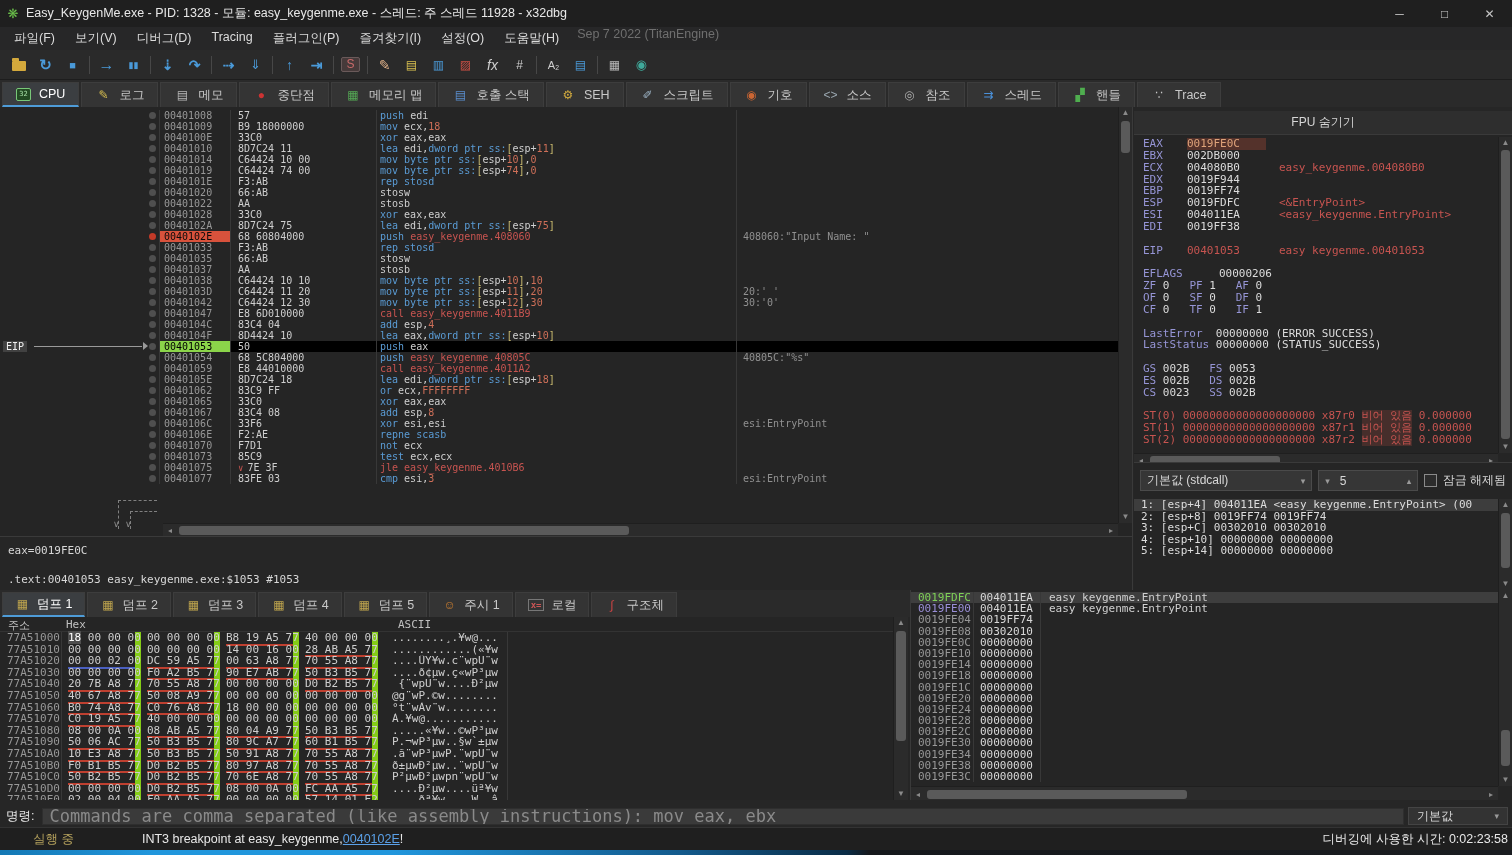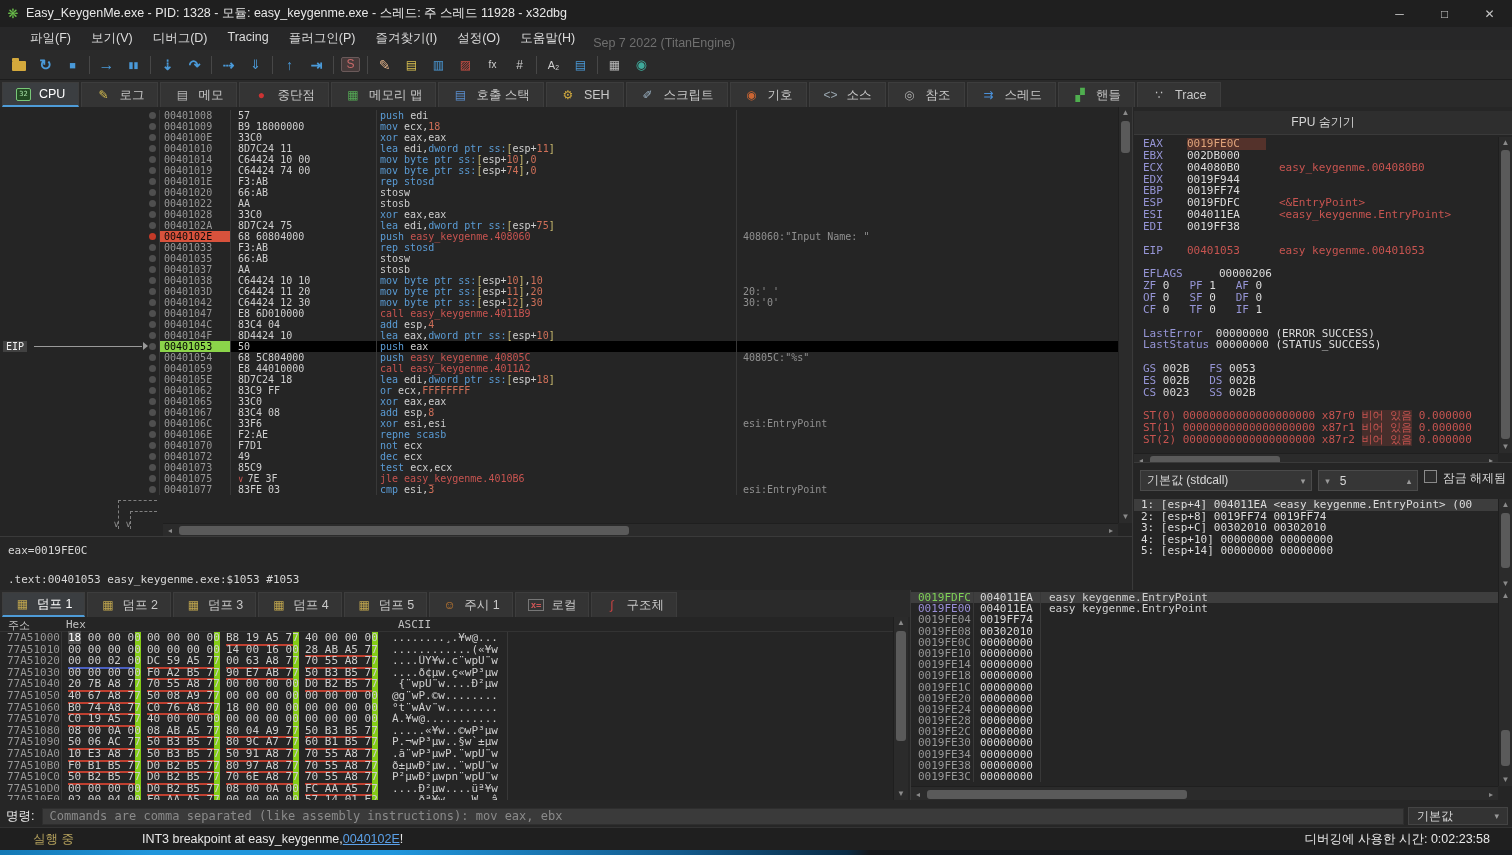--- a/index.html
+++ b/index.html
@@ -5,21 +5,21 @@
 *{box-sizing:border-box;margin:0;padding:0}
 html,body{width:1512px;height:855px;overflow:hidden}
 body{background:#262626;font-family:"Liberation Sans",sans-serif;color:#d8d8d8;position:relative;font-size:12px}
 
 .titlebar{height:27px;background:#1f1f1f;display:flex;align-items:center}
 .appico{width:26px;text-align:center;color:#6abf4a;font-size:13px}
 .title{color:#e8e8e8;font-size:12.5px;white-space:nowrap}
 .winbtns{margin-left:auto;display:flex;height:27px}
 .wb{width:45px;display:flex;align-items:center;justify-content:center;color:#c8c8c8;font-size:12px}
 
-.menubar{height:23px;background:#272728;display:flex;align-items:flex-end;padding-left:20px}
+.menubar{height:23px;background:#272728;display:flex;align-items:flex-start;padding-left:4px}
 .menu-item{padding:3px 10px;color:#dcdcdc;font-size:12.5px;white-space:nowrap}
 .menu-note{color:#6f6f6f;margin-left:8px;font-size:12.5px;white-space:nowrap}
 
 .toolbar{height:30px;background:#2a2a2a;display:flex;align-items:center;padding-left:5px;border-bottom:1px solid #1d1d1d}
 .tb{width:27px;height:24px;display:flex;align-items:center;justify-content:center}
 .tb-sep{width:1px;height:18px;background:#474747;margin:0 3px}
 .tb-box{background:#463a3a;border:1px solid #6a5a5a;padding:0 4px;line-height:13px;border-radius:2px}
 .i-folder{width:14px;height:10px;background:#d4a93c;border-radius:1px;position:relative;margin-top:3px;display:inline-block}
 .i-folder:before{content:"";position:absolute;top:-3px;left:0;width:7px;height:3px;background:#d4a93c;border-radius:1px 1px 0 0}
 
@@ -69,21 +69,21 @@
 .rc{color:#c75450}
 .pp{color:#9695d6}
 .u-green{border-bottom:2px solid #62b83e}
 .u-orange{border-bottom:2px solid #c75b3f}
 .str{color:#c75450}
 .stb{background:rgba(190,80,70,.22)}
 .rvs{right:0;top:26px;width:14px;bottom:13px;border-left:1px solid #1f1f1f}
 .rhs{left:0;bottom:0;height:13px;right:14px;border-top:1px solid #1f1f1f}
 
 .args{position:absolute;left:1134px;top:355px;width:378px;height:128px;background:#252525;border-top:1px solid #3a3a3a;overflow:hidden}
-.args-ctl{display:flex;margin:7px 6px 4px 6px;gap:6px}
+.args-ctl{display:flex;align-items:center;margin:7px 6px 4px 6px;gap:6px}
 .combo{width:180px;height:21px;background:#363636;border:1px solid #4a4a4a;display:flex;align-items:center;padding:0 6px;font-size:12px;color:#d8d8d8}
 .combo .cev{margin-left:auto}
 .cev{color:#9a9a9a;font-size:9px}
 .spin{width:104px;height:21px;background:#363636;border:1px solid #4a4a4a;display:flex;align-items:center;padding:0 6px;font-size:12px;color:#d8d8d8}
 .spv{margin-left:10px}
 .spin .up{margin-left:auto}
 .cb{width:13px;height:13px;border:1px solid #8a8a8a;background:#2c2c2c}
 .cbl{font-size:12px;color:#d8d8d8;white-space:nowrap}
 #args-rows{position:absolute;left:0;top:36px;right:14px;bottom:0}
 .argrow{height:11.5px;line-height:11.5px;font-family:"DejaVu Sans Mono",monospace;font-size:11px;white-space:pre;padding-left:7px;color:#dcdcdc;overflow:hidden}
@@ -121,30 +121,30 @@
 .sa{width:63px;flex:none;color:#989898;padding-left:7px;border-right:1px solid #383838}
 .sa.green{color:#7fd157}
 .sa.purple{color:#9a8fd8}
 .sv{width:67px;flex:none;color:#d8d8d8;padding-left:6px;border-right:1px solid #383838}
 .sc{flex:1;color:#d0d0d0;padding-left:8px;overflow:hidden}
 .svs{right:0;top:0;width:14px;bottom:14px;border-left:1px solid #1f1f1f}
 .shs{left:0;bottom:0;height:14px;right:14px;border-top:1px solid #1f1f1f}
 
 .cmdbar{position:absolute;top:805px;left:0;width:1512px;height:22px;background:#262626;display:flex;align-items:center}
 .cmdlbl{padding:0 8px 0 6px;color:#e8e8e8;font-size:12.5px;white-space:nowrap}
-.cmd-input{flex:1;height:17px;background:#3a3a3a;border:1px solid #2e2e2e;color:#d0d0d0;font-family:"DejaVu Sans Mono",monospace;font-size:12px;padding:0 6px;outline:none}
+.cmd-input{flex:1;height:17px;background:#3a3a3a;border:1px solid #2e2e2e;color:#d0d0d0;font-family:"DejaVu Sans Mono",monospace;font-size:17px;padding:0 6px;outline:none}
 .cmd-input::placeholder{color:#8a8a8a}
 .profile{width:100px;height:18px;margin:0 4px;background:#333;border:1px solid #444;display:flex;align-items:center;padding:0 8px;font-size:12px;color:#d8d8d8}
 .profile .cev{margin-left:auto}
 
 .statusbar{position:absolute;top:827px;left:0;width:1512px;height:23px;background:#1f1f1f;border-top:1px solid #333;display:flex;align-items:center;font-size:12.5px}
 .st-state{margin-left:33px;color:#b3a05c;white-space:nowrap}
 .st-msg{margin-left:68px;color:#e8e8e8;white-space:nowrap}
 .st-link{color:#5aa0e8;text-decoration:underline}
-.st-time{margin-left:auto;padding-right:22px;color:#e8e8e8;white-space:nowrap}
+.st-time{margin-left:auto;padding-right:4px;color:#e8e8e8;white-space:nowrap}
 .taskstrip{position:absolute;bottom:0;left:0;width:1512px;height:5px;background:linear-gradient(90deg,#1478b4 0%,#2196dc 10%,#2196dc 26%,#135a8c 45%,#0a2c46 56%,#15181c 57.5%,#191c20 100%)}
 </style>
 </head>
 <body>
 
 <div class="titlebar">
   <span class="appico">❋</span>
   <span class="title">Easy_KeygenMe.exe - PID: 1328 - 모듈: easy_keygenme.exe - 스레드: 주 스레드 11928 - x32dbg</span>
   <div class="winbtns">
     <span class="wb">─</span>
@@ -216,21 +216,21 @@
     <div class="tb">
       <span style="color: rgb(217, 192, 80); font-size: 12px;">▤</span>
     </div>
     <div class="tb">
       <span style="color: rgb(74, 154, 217); font-size: 12px;">▥</span>
     </div>
     <div class="tb">
       <span style="color: rgb(204, 79, 68); font-size: 12px;">▨</span>
     </div>
     <div class="tb">
-      <span style="color: rgb(207, 207, 207); font-size: 10px; ">fx</span>
+      <span style="color: rgb(207, 207, 207); font-size: 14px; font-style: italic;">fx</span>
     </div>
     <div class="tb">
       <span style="color: rgb(207, 207, 207); font-size: 12px;">#</span>
     </div>
     <div class="tb-sep"></div>
     <div class="tb">
       <span style="color: rgb(207, 207, 207); font-size: 11px;">A₂</span>
     </div>
     <div class="tb">
       <span style="color: rgb(74, 154, 217); font-size: 12px;">▤</span>
@@ -331,21 +331,20 @@
         <div class="dr sel"><div class="g"><span class="eiplbl">EIP</span><span class="eipline"></span><span class="eiparr"></span><div class="dot"></div></div><div class="a aeip">00401053</div><div class="by">50</div><div class="i"><span class="t-b">push</span> <span class="t-w">eax</span></div><div class="c"></div></div>
         <div class="dr"><div class="g"><div class="dot"></div></div><div class="a">00401054</div><div class="by">68 5C804000</div><div class="i"><span class="t-b">push</span> <span class="t-r">easy_keygenme.40805C</span></div><div class="c">40805C:"%s"</div></div>
         <div class="dr"><div class="g"><div class="dot"></div></div><div class="a">00401059</div><div class="by">E8 44010000</div><div class="i"><span class="t-r">call</span> <span class="t-r">easy_keygenme.4011A2</span></div><div class="c"></div></div>
         <div class="dr"><div class="g"><div class="dot"></div></div><div class="a">0040105E</div><div class="by">8D7C24 18</div><div class="i"><span class="t-b">lea</span> <span class="t-w">edi</span>,<span class="t-b">dword</span> <span class="t-b">ptr</span> <span class="t-b">ss:</span><span class="t-y">[</span><span class="t-w">esp</span>+<span class="t-n">18</span><span class="t-y">]</span></div><div class="c"></div></div>
         <div class="dr"><div class="g"><div class="dot"></div></div><div class="a">00401062</div><div class="by">83C9 FF</div><div class="i"><span class="t-b">or</span> <span class="t-w">ecx</span>,<span class="t-n">FFFFFFFF</span></div><div class="c"></div></div>
         <div class="dr"><div class="g"><div class="dot"></div></div><div class="a">00401065</div><div class="by">33C0</div><div class="i"><span class="t-b">xor</span> <span class="t-w">eax</span>,<span class="t-w">eax</span></div><div class="c"></div></div>
         <div class="dr"><div class="g"><div class="dot"></div></div><div class="a">00401067</div><div class="by">83C4 08</div><div class="i"><span class="t-b">add</span> <span class="t-w">esp</span>,<span class="t-n">8</span></div><div class="c"></div></div>
         <div class="dr"><div class="g"><div class="dot"></div></div><div class="a">0040106C</div><div class="by">33F6</div><div class="i"><span class="t-b">xor</span> <span class="t-w">esi</span>,<span class="t-w">esi</span></div><div class="c">esi:EntryPoint</div></div>
         <div class="dr"><div class="g"><div class="dot"></div></div><div class="a">0040106E</div><div class="by">F2:AE</div><div class="i"><span class="t-b">repne</span> <span class="t-b">scasb</span></div><div class="c"></div></div>
         <div class="dr"><div class="g"><div class="dot"></div></div><div class="a">00401070</div><div class="by">F7D1</div><div class="i"><span class="t-b">not</span> <span class="t-w">ecx</span></div><div class="c"></div></div>
-        <div class="dr"><div class="g"><div class="dot"></div></div><div class="a">00401072</div><div class="by">49</div><div class="i"><span class="t-b">dec</span> <span class="t-w">ecx</span></div><div class="c"></div></div>
         <div class="dr"><div class="g"><div class="dot"></div></div><div class="a">00401073</div><div class="by">85C9</div><div class="i"><span class="t-b">test</span> <span class="t-w">ecx</span>,<span class="t-w">ecx</span></div><div class="c"></div></div>
         <div class="dr"><div class="g"><div class="dot"></div></div><div class="a">00401075</div><div class="by"><span class="ji">∨</span>7E 3F</div><div class="i"><span class="t-r">jle</span> <span class="t-r">easy_keygenme.4010B6</span></div><div class="c"></div></div>
         <div class="dr"><div class="g"><div class="dot"></div></div><div class="a">00401077</div><div class="by">83FE 03</div><div class="i"><span class="t-b">cmp</span> <span class="t-w">esi</span>,<span class="t-n">3</span></div><div class="c">esi:EntryPoint</div></div>
       </div>
 
     <div class="jmpline" style="left:118px;top:393px;width:39px;border-top:1px dashed #808080"></div>
     <div class="jmpline" style="left:118px;top:393px;height:29px;border-left:1px dashed #808080"></div>
     <div class="jmparrow" style="left:113px;top:412px">∨</div>
     <div class="jmpline" style="left:130px;top:404px;width:27px;border-top:1px dashed #808080"></div>
     <div class="jmpline" style="left:130px;top:404px;height:18px;border-left:1px dashed #808080"></div>

